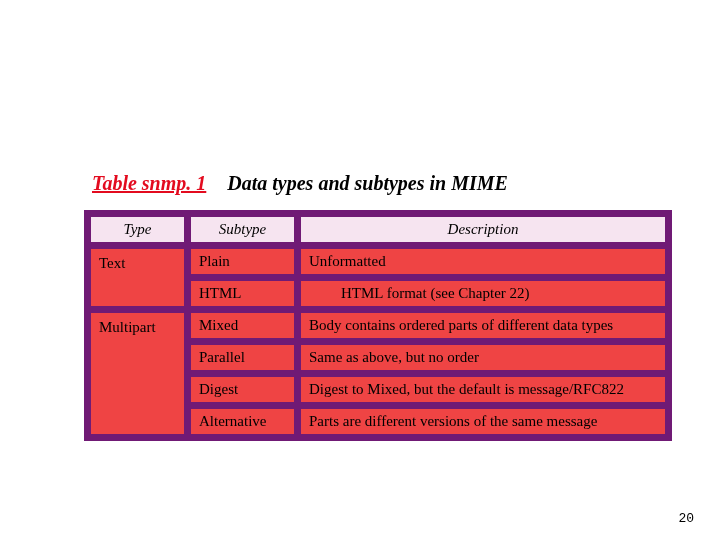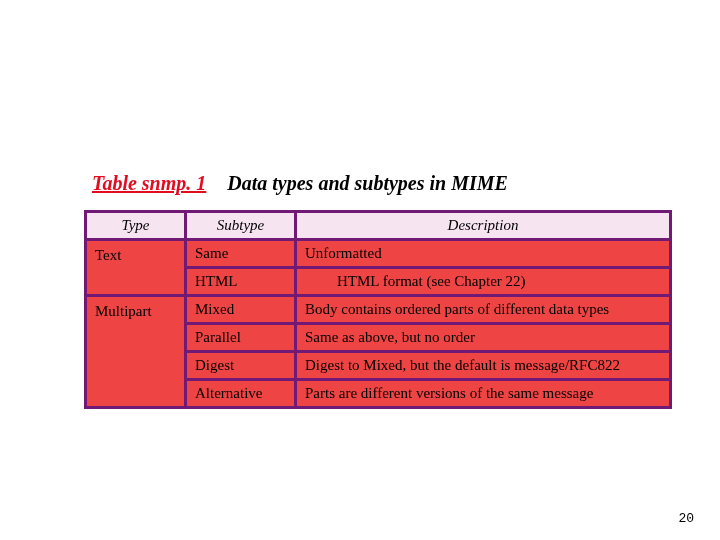--- a/index.html
+++ b/index.html
@@ -5,21 +5,21 @@
   * { box-sizing: border-box; margin: 0; padding: 8px; }
   html, body { width: 720px; height: 540px; background: #ffffff; font-family: "Times New Roman", Times, serif; }
   .slide { position: relative; width: 720px; height: 540px; }
   .title { position: absolute; left: 60px; top: 148px; font-size: 20px; font-weight: bold; font-style: italic; color: #000; }
   .title .ref { color: #e30b1f; text-decoration: underline; }
   .tbl-wrap { position: absolute; left: 60px; top: 186px; width: 604px; }
   table { border-collapse: collapse; width: 100%; table-layout: fixed; }
   col.c-type { width: 100px; }
   col.c-sub  { width: 110px; }
   col.c-desc { width: auto; }
-  th, td { border: 3px solid #701a75; font-size: 15px; text-align: left; vertical-align: middle; }
+  th, td { border: 7px solid #701a75; font-size: 15px; text-align: left; vertical-align: middle; }
   th { background: #f6e4f0; font-style: italic; font-weight: normal; text-align: center; padding: 4px 6px; }
   td { padding: 4px 8px; background: #ef4444; }
   td.type-cell { vertical-align: top; padding-top: 6px; }
   td.desc-indent { padding-left: 40px; margin-top: 16px; }
   .footer-left { position: absolute; left: 34px; bottom: 22px; font-family: Arial, Helvetica, sans-serif; font-size: 12px; letter-spacing: -0.2px; }
   .footer-right { position: absolute; right: 34px; bottom: 22px; font-family: Liberation Mono, monospace; font-size: 13px; }
 </style>
 </head>
 <body>
 
@@ -40,21 +40,21 @@
         <tr>
           <th>Type</th>
           <th>Subtype</th>
           <th>Description</th>
         </tr>
       </thead>
       <tbody>
 
         <tr>
           <td class="type-cell" rowspan="2">Text</td>
-          <td>Same</td>
+          <td>Plain</td>
           <td>Unformatted</td>
         </tr>
         <tr>
           <td>HTML</td>
           <td class="desc-indent">HTML format (see Chapter 22)</td>
         </tr>
 
         <tr>
           <td class="type-cell" rowspan="4">Multipart</td>
           <td>Mixed</td>

